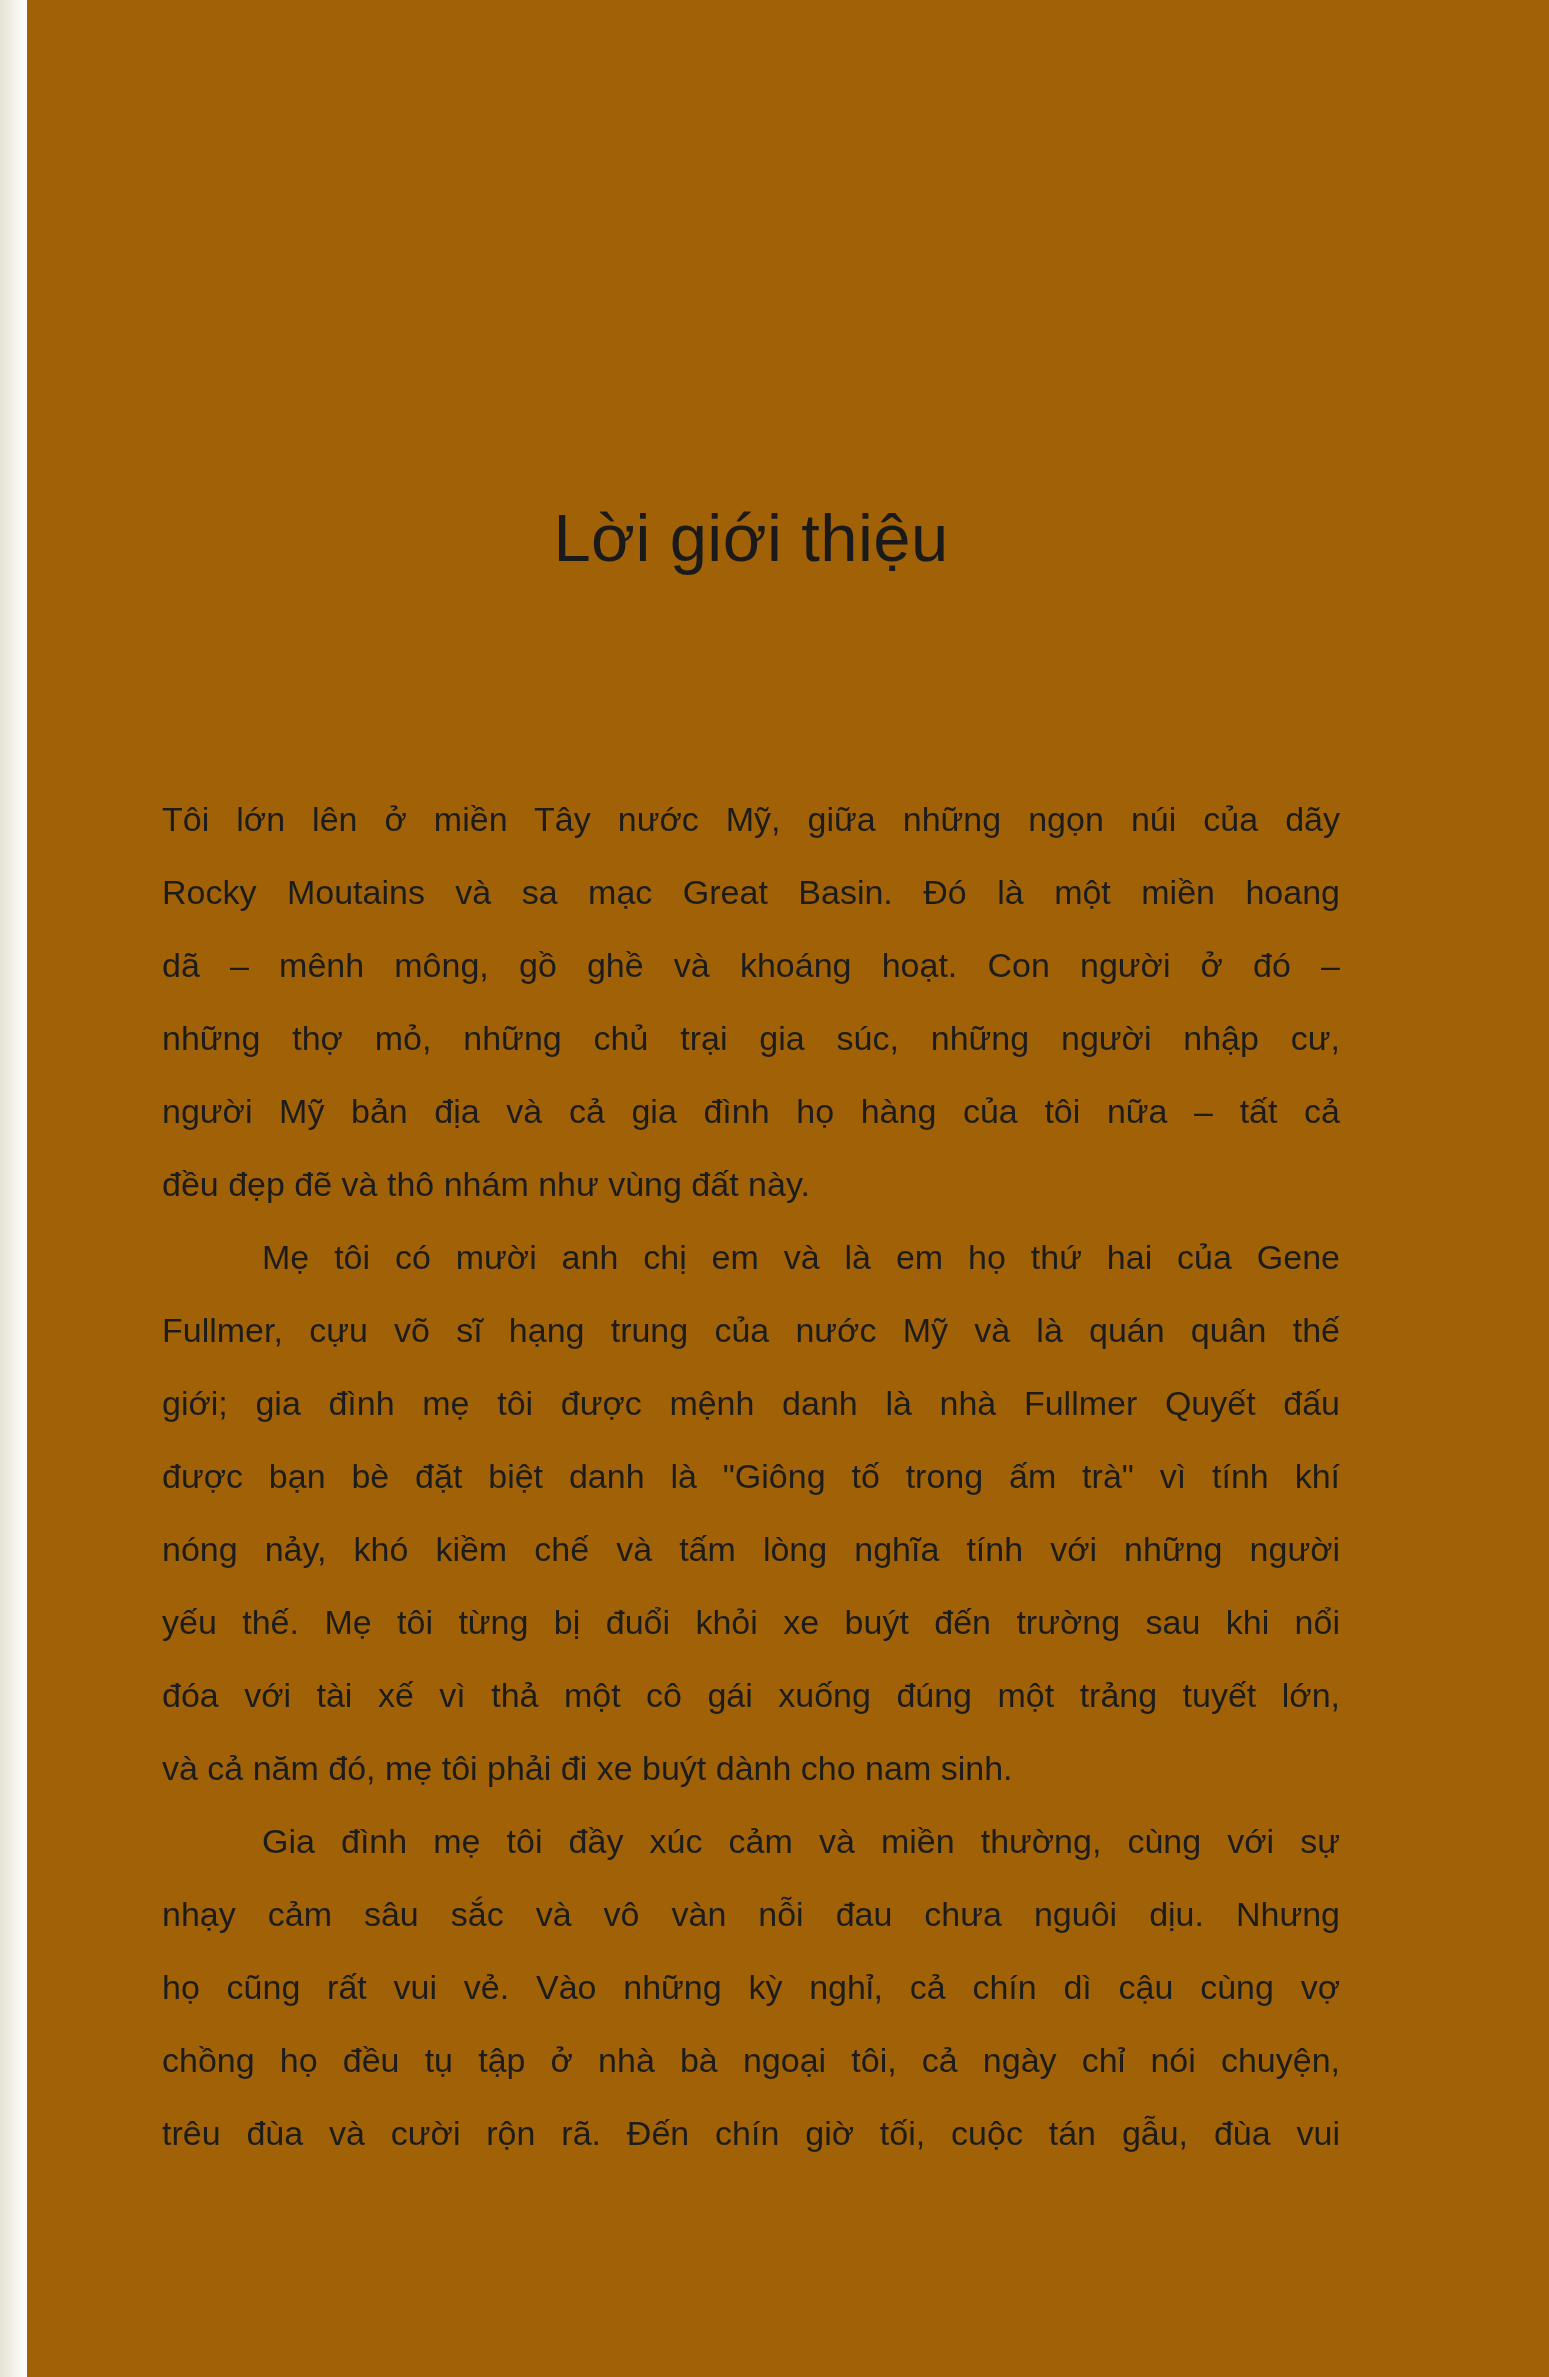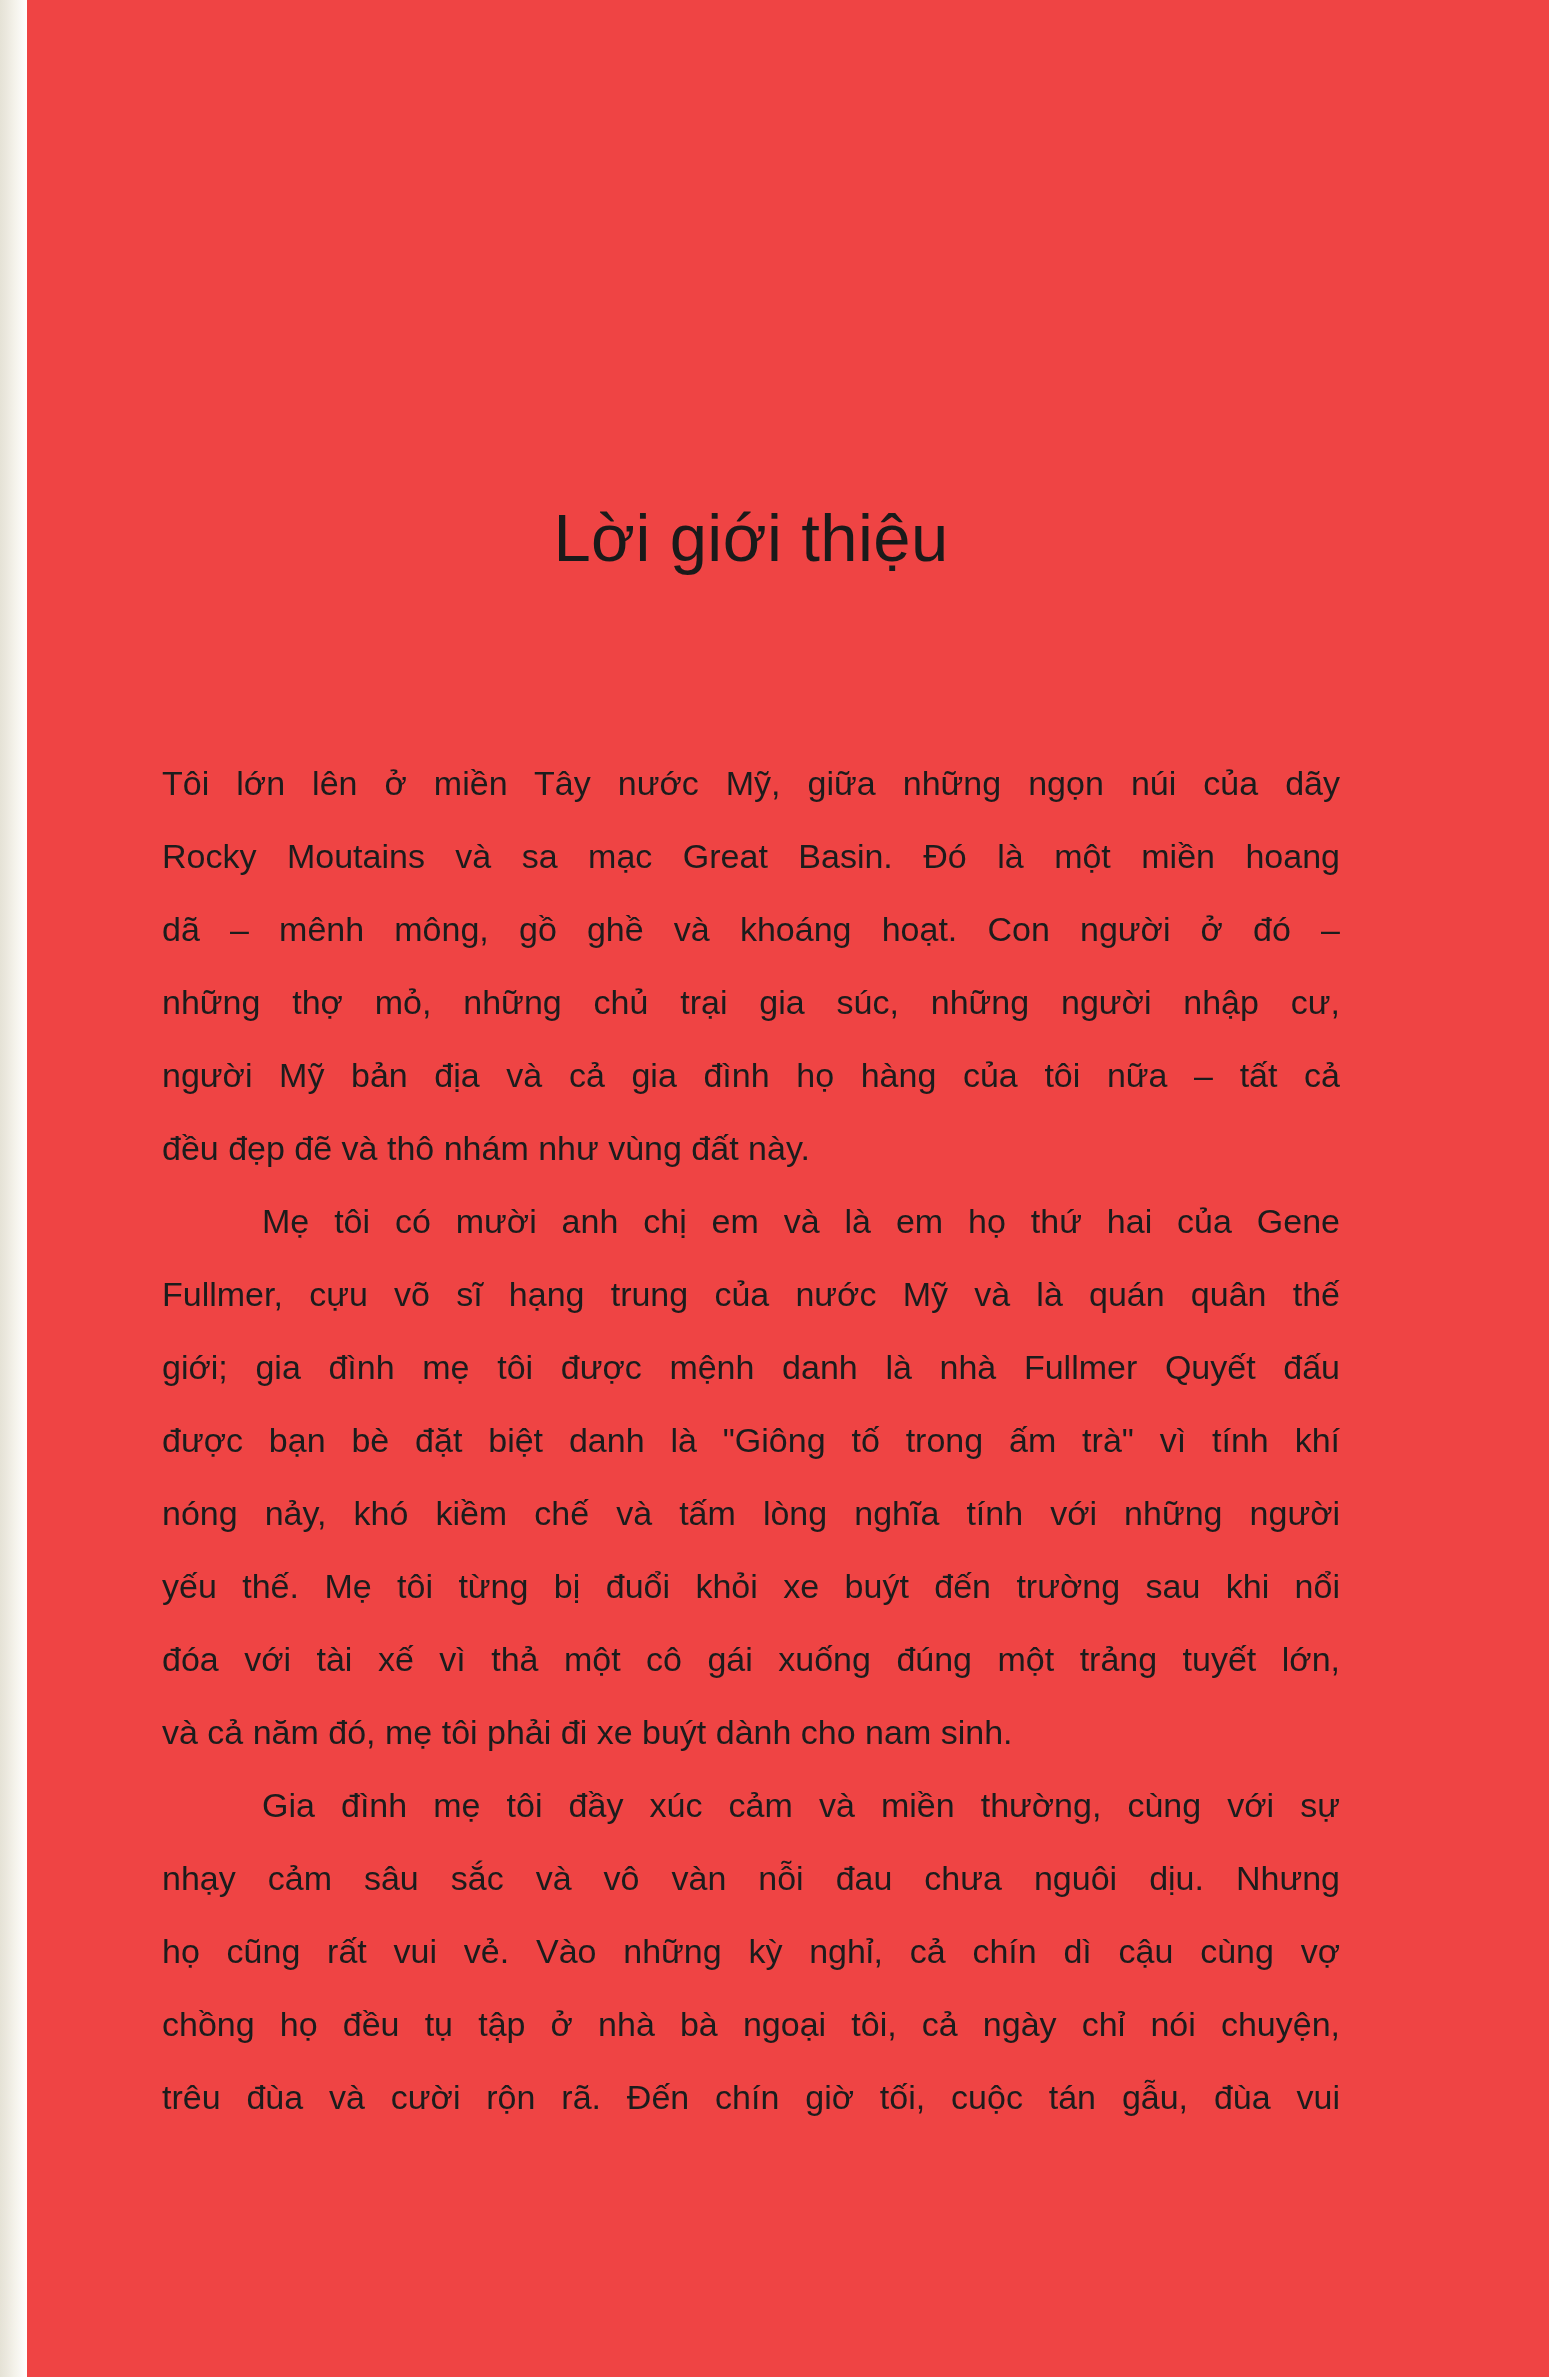--- a/index.html
+++ b/index.html
@@ -1,21 +1,21 @@
 <!DOCTYPE html>
 <html style="font-size:12.7px"><head>
 <meta charset="utf-8">
 <style>
   html,body{margin:0;padding:0;}
   body{background:#ffffff;}
   .page{
     position:relative;
     width:1550px;
     height:2377px;
-    background:#ef4444;
+    background:#a16207;
     font-family:"Liberation Sans", sans-serif;
     color:#1e1e1e;
     overflow:hidden;
   }
   .edge{
     position:absolute;
     left:0; top:0; bottom:0;
     width:27px;
     background:linear-gradient(to right,
       #e5e2d6 0px,
@@ -31,21 +31,21 @@
     margin:0;
     text-align:center;
     font-size:67px;
     font-weight:400;
     line-height:87px;
     letter-spacing:0.4px;
     color:#1a1a1a;
   }
   .body-text{
     position:absolute;
-    top:747px;
+    top:783px;
     left:162px;
     width:1178px;
     font-size:34px;
     color:#1c1c1c;
   }
   .line{
     height:73px;
     line-height:73px;
     overflow:hidden;
   }

